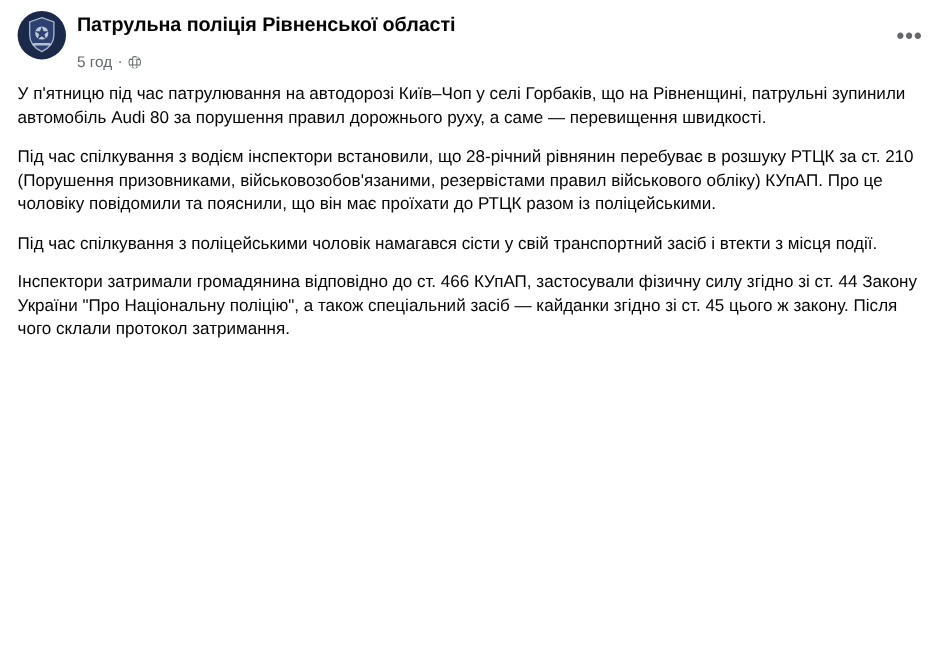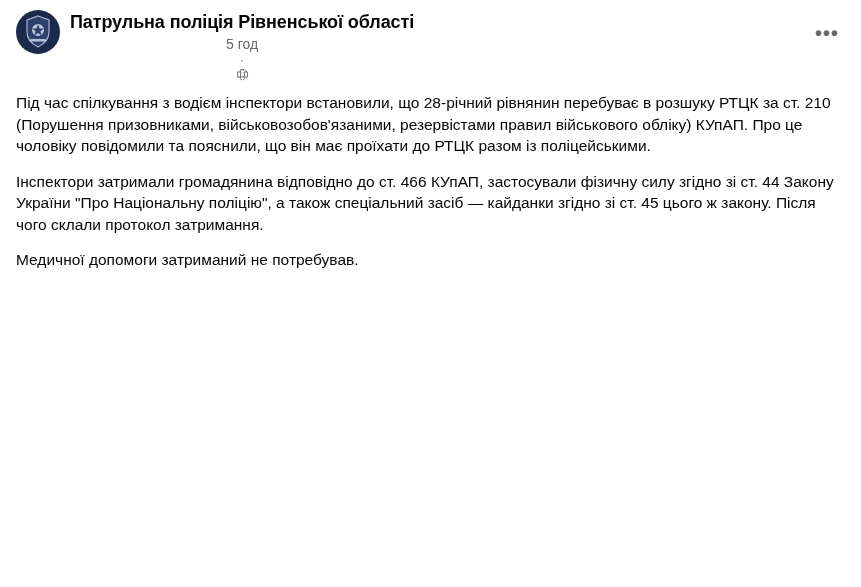--- a/index.html
+++ b/index.html
@@ -51,25 +51,24 @@
   .page-name {
     font-size: 18px;
     font-weight: bold;
     color: #050505;
     line-height: 22px;
     letter-spacing: -0.1px;
   }
   .meta-row {
     display: flex;
     align-items: center;
-    margin-top: 3px;
+    margin-top: 15px;
     font-size: 14px;
     color: #65676b;
     line-height: 16px;
-    flex-direction: column;
   }
   .meta-sep {
     margin: 0 5px;
     font-size: 13px;
     color: #65676b;
   }
   .globe-icon {
     display: inline-flex;
     align-items: center;
   }
@@ -136,18 +135,19 @@
       </div>
     </div>
 
     <div class="more-btn">
       <span class="dots">•••</span>
     </div>
 
   </div>
 
   <div class="post-body">
+    <p>У п'ятницю під час патрулювання на автодорозі Київ–Чоп у селі Горбаків, що на Рівненщині, патрульні зупинили автомобіль Audi 80 за порушення правил дорожнього руху, а саме — перевищення швидкості.</p>
     <p>Під час спілкування з водієм інспектори встановили, що 28-річний рівнянин перебуває в розшуку РТЦК за ст. 210 (Порушення призовниками, військовозобов'язаними, резервістами правил військового обліку) КУпАП. Про це чоловіку повідомили та пояснили, що він має проїхати до РТЦК разом із поліцейськими.</p>
+    <p>Під час спілкування з поліцейськими чоловік намагався сісти у свій транспортний засіб і втекти з місця події.</p>
     <p>Інспектори затримали громадянина відповідно до ст. 466 КУпАП, застосували фізичну силу згідно зі ст. 44 Закону України "Про Національну поліцію", а також спеціальний засіб — кайданки згідно зі ст. 45 цього ж закону. Після чого склали протокол затримання.</p>
-    <p>Медичної допомоги затриманий не потребував.</p>
   </div>
 
 </div>
 
 </body></html>

